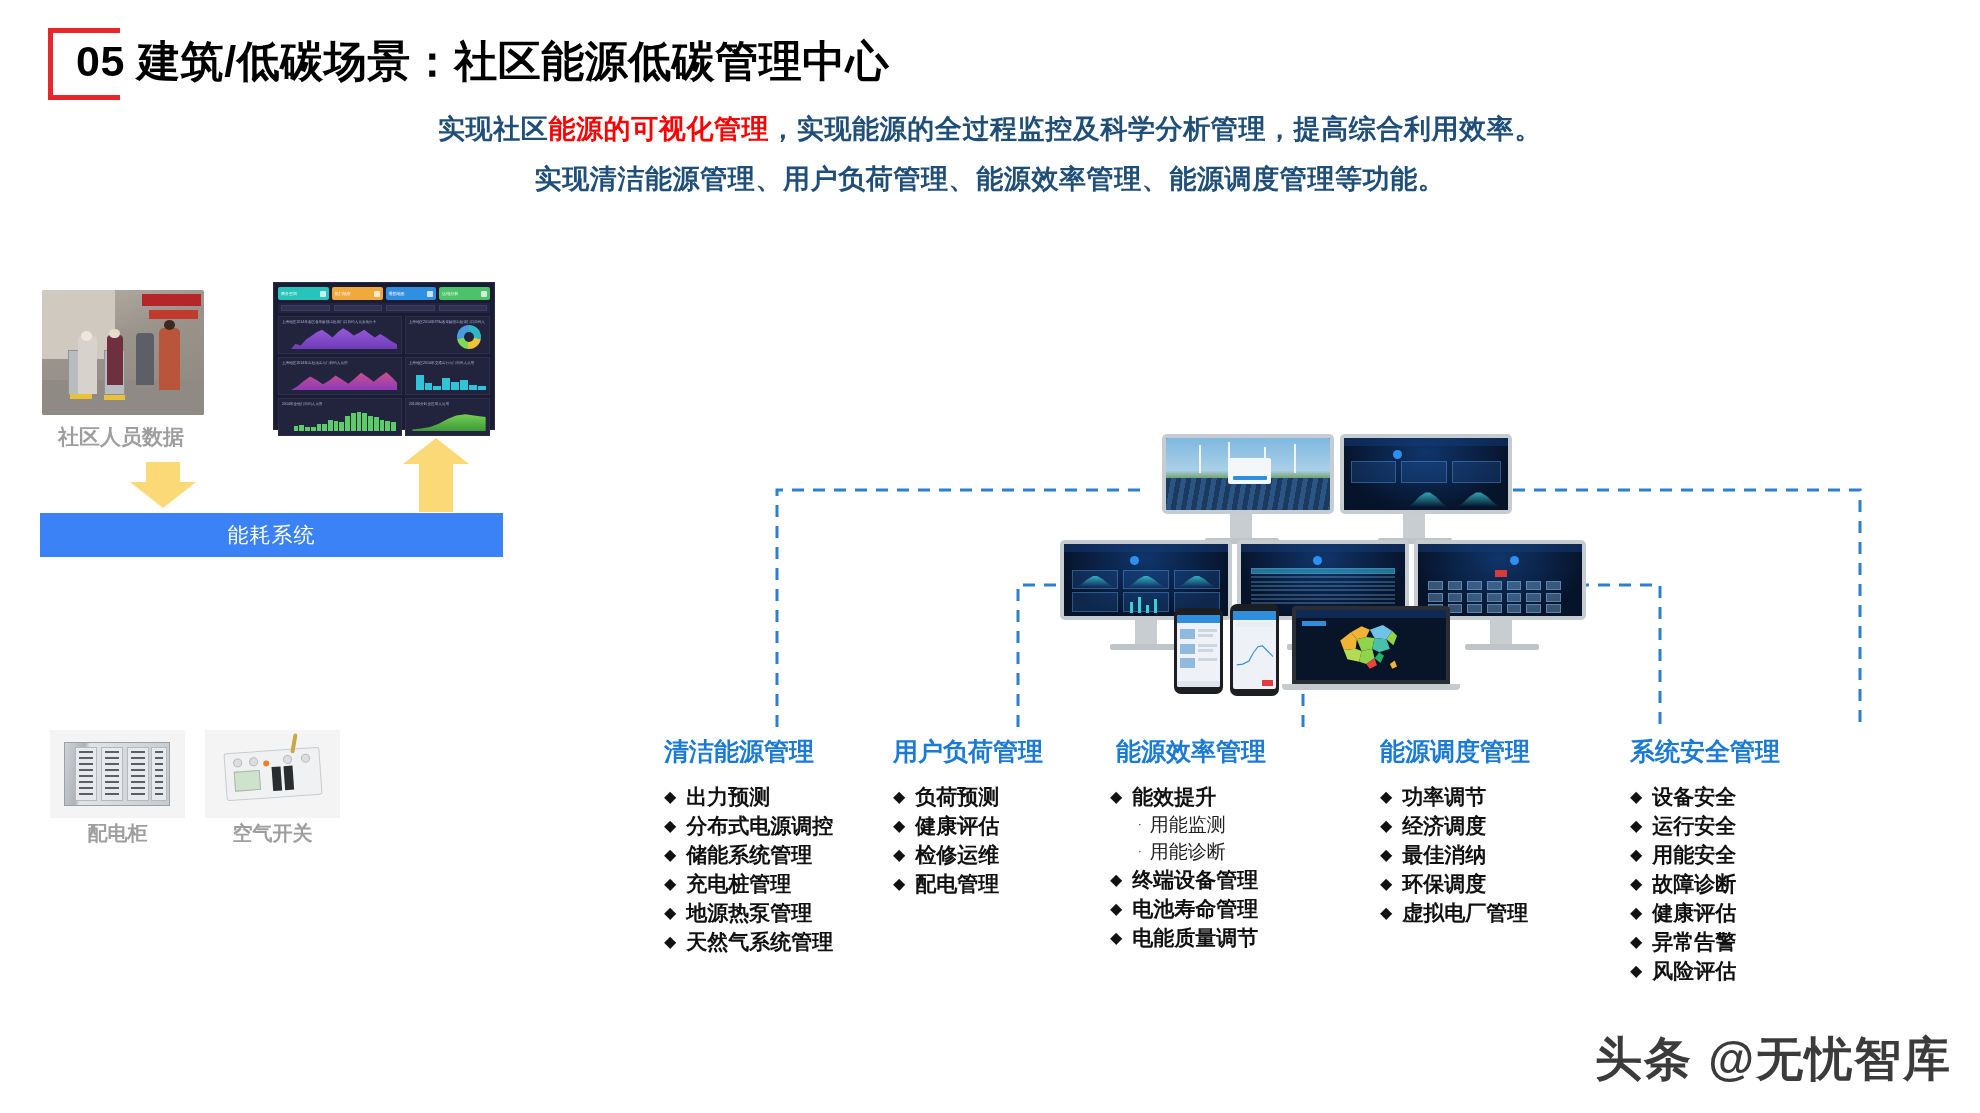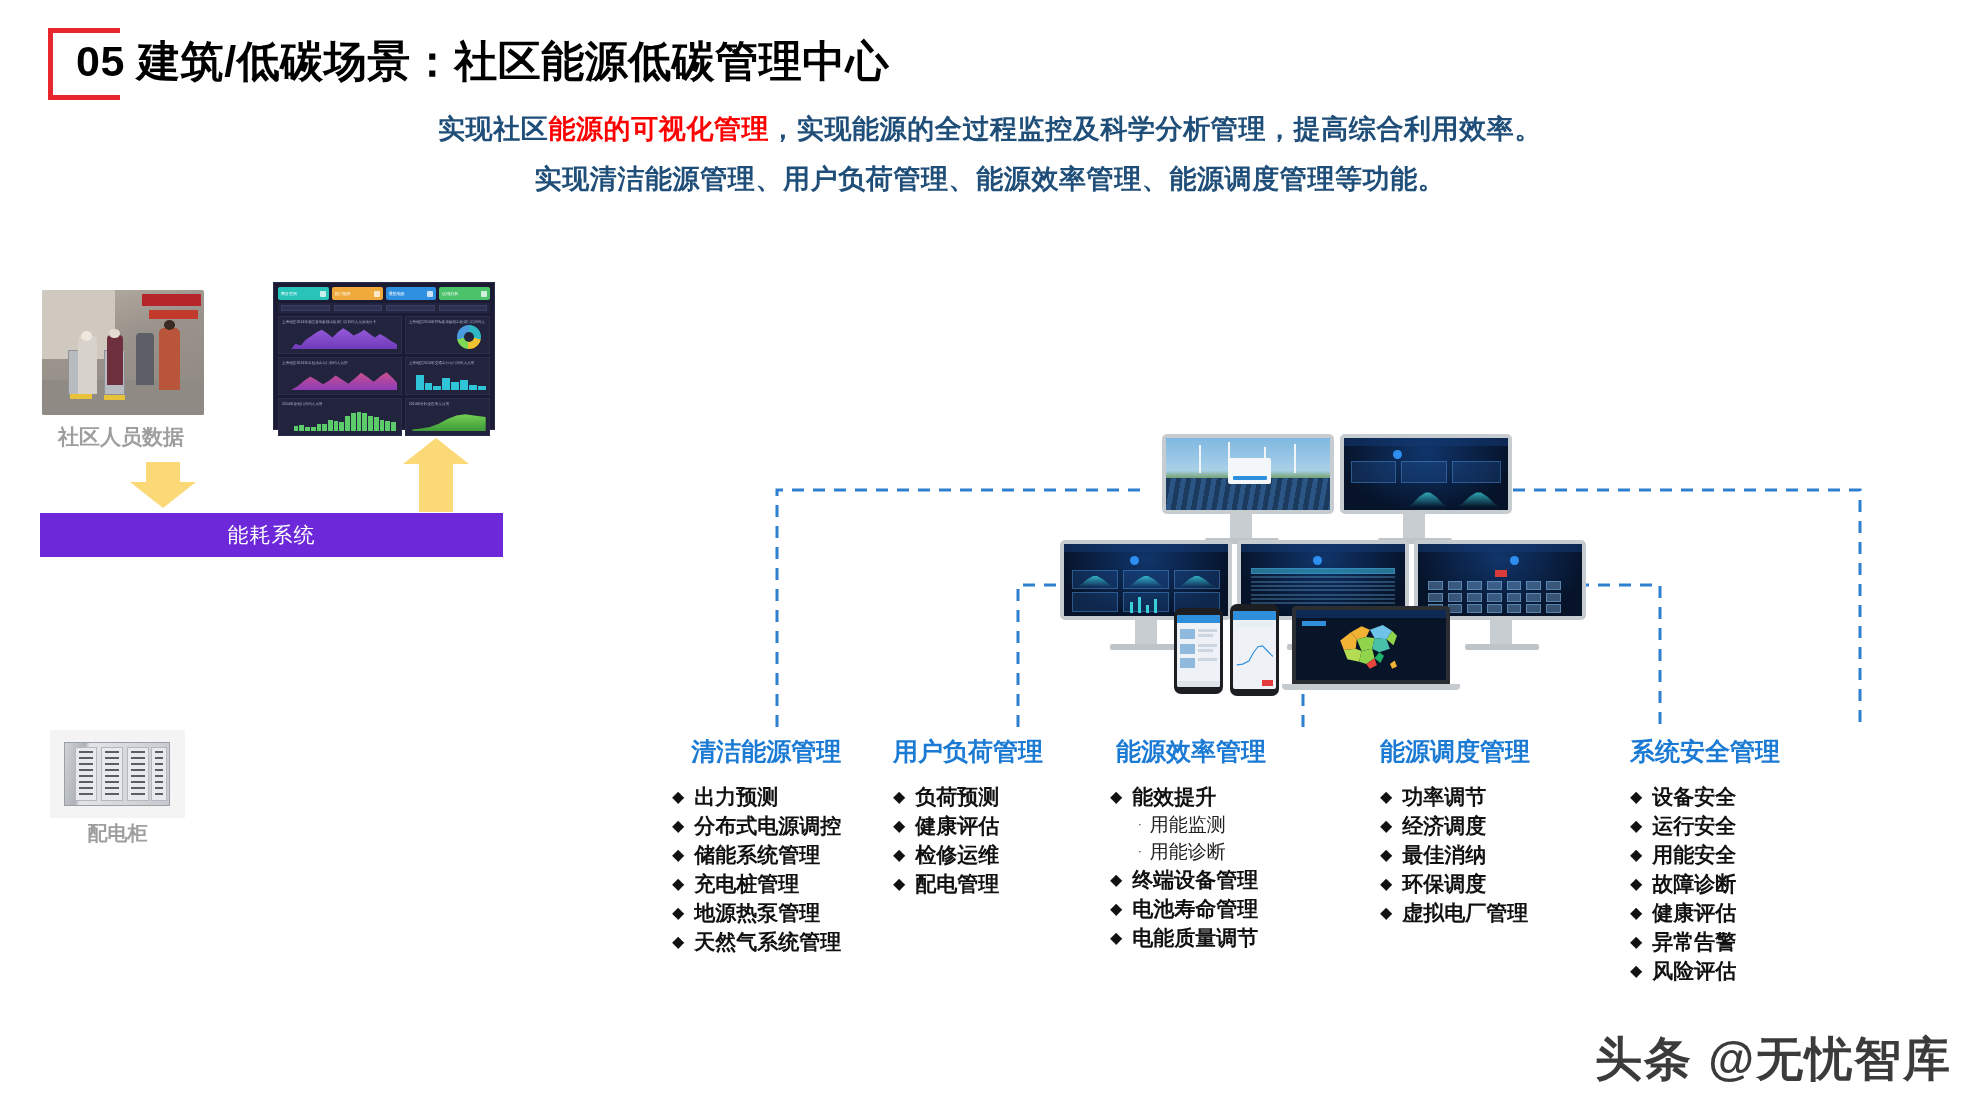--- a/index.html
+++ b/index.html
@@ -121,21 +121,21 @@
   .stack { position: absolute; left: 0; top: 220px; width: 463px; }
   .bar-yellow {
     background: #fbbd08; color: #fff; text-align: center;
     font-size: 21px; line-height: 44px; height: 44px; letter-spacing:1px;
   }
   .bar-orange {
     background: #e8772e; color: #fff; text-align: center;
     font-size: 33px; height: 108px; line-height: 108px; margin-top: 3px; letter-spacing:2px;
   }
   .bar-yellow2 {
-    background: #6d28d9; color: #fff; text-align: center;
+    background: #3b82f6; color: #fff; text-align: center;
     font-size: 21px; line-height: 44px; height: 44px; margin-top: 3px; letter-spacing:1px;
   }
 
   
   .devices { position: absolute; left: 0; top: 440px; width: 463px; display: flex; }
   .device { width: 155px; text-align: center; }
   .device .imgbox { width: 135px; height: 88px; margin: 0 auto; background: #f4f4f4; position: relative; }
   .device .cap { font-size: 20px; font-weight: bold; color: #9e9e9e; margin-top: 2px; display:block; }
 
   
@@ -205,21 +205,21 @@
     line-height: 29px; white-space: nowrap;
     display: flex; align-items: flex-start; gap: 10px;
   }
   .col li .dia { font-size: 16px; line-height: 29px; }
   .col li.sub {
     font-weight: normal; color: #222; font-size: 19px;
     padding-left: 28px; line-height: 27px; gap: 8px;
   }
   .col li.sub .dia { font-size: 11px; line-height: 27px; }
 
-  .c1 { left: 12px; text-align: right; }
+  .c1 { left: 4px; }
   .c2 { left: 233px; }
   .c3 { left: 450px; }
   .c4 { left: 720px; }
   .c5 { left: 970px; }
   .c3 .col-h { margin-left: 6px; }
 
   
   .watermark {
     position: absolute; right: 28px; bottom: 22px;
     font-size: 47px; font-weight: bold; color: #2b2b2b;
@@ -359,20 +359,36 @@
     <div class="device">
       <div class="imgbox">
         <div class="cab">
             <div class="col" style="left:10px"></div>
             <div class="col" style="left:36px"></div>
             <div class="col" style="left:62px"></div>
             <div class="col" style="left:86px;width:16px"></div>
           </div>
       </div>
       <span class="cap">配电柜</span>
+    </div>
+    <div class="device">
+      <div class="imgbox">
+        <div class="brk">
+          <div class="scr" style="left:8px"></div>
+            <div class="scr" style="left:24px"></div>
+          <div class="scr" style="left:58px"></div>
+            <div class="scr" style="left:76px"></div>
+          <div class="lcd"></div>
+            <div class="tog"></div>
+            <div class="tog2"></div>
+          <div class="dot"></div>
+            <div class="ant"></div>
+        </div>
+      </div>
+      <span class="cap">空气开关</span>
     </div>
   </div>
 </div>
 
 <svg class="connector" viewBox="0 0 1980 1113">
   <g stroke="#2f7fd0" stroke-width="3" stroke-dasharray="12 9" fill="none">
 
     <path d="M 777 727 L 777 490 L 1140 490"></path>
     <path d="M 1492 490 L 1860 490 L 1860 727"></path>
 

